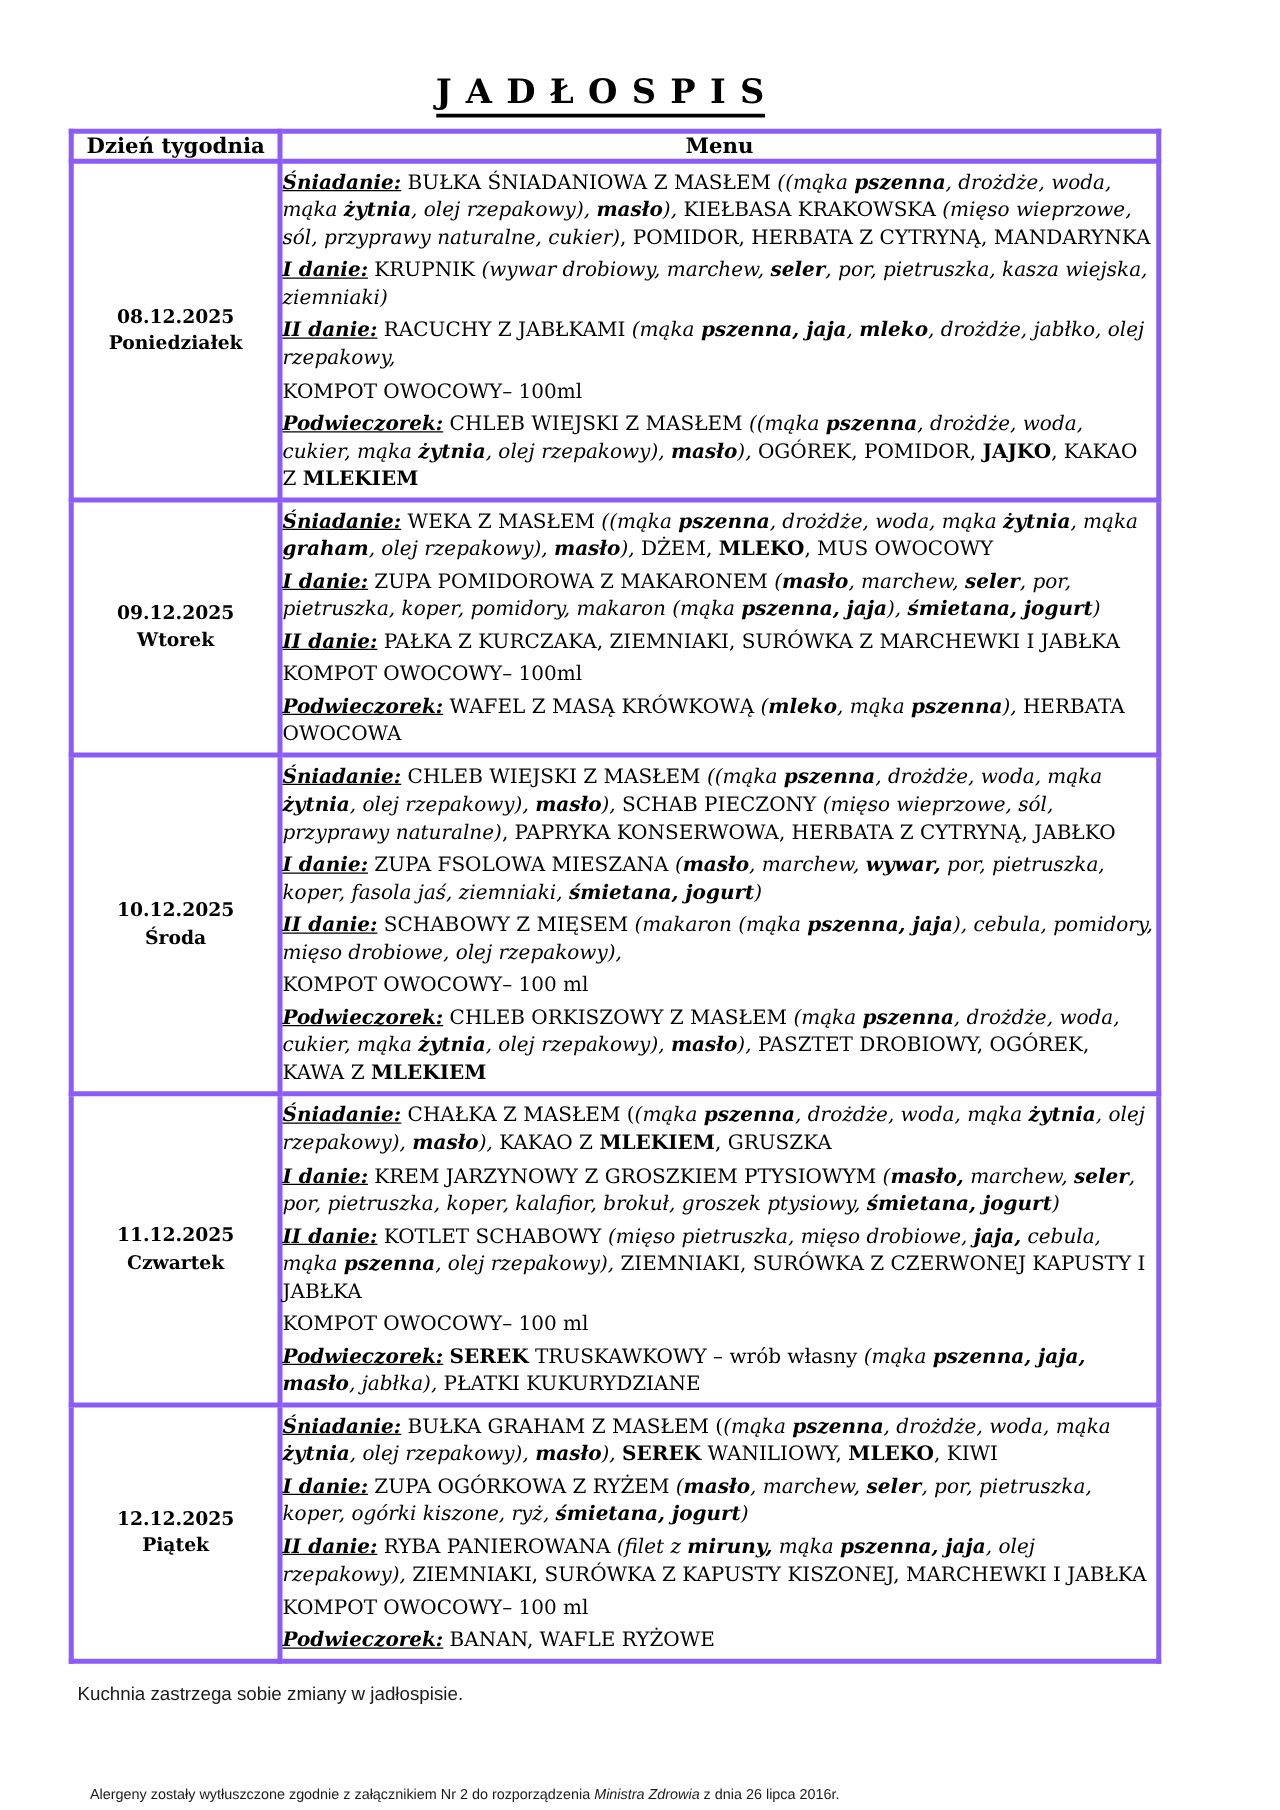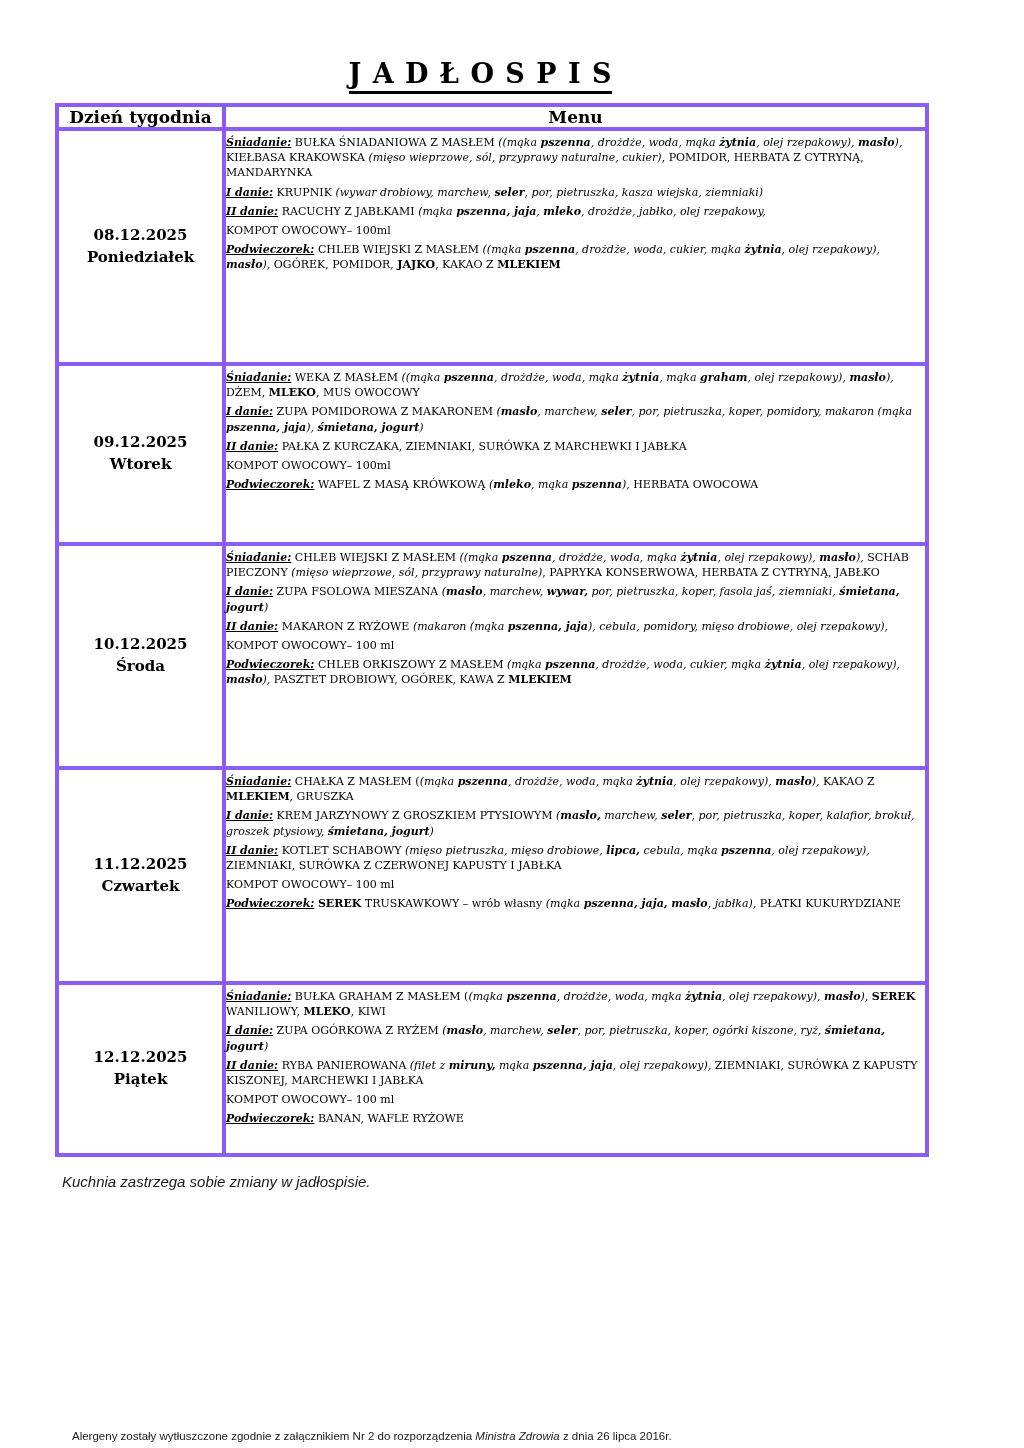--- a/index.html
+++ b/index.html
@@ -36,41 +36,40 @@
     text-align: center;
     vertical-align: middle;
     font-weight: bold;
     font-size: 15px;
     line-height: 1.45;
     padding: 2px;
   }
   td.menu-cell {
     vertical-align: top;
     padding: 3px 8px 3px 10px;
-    font-size: 11px;
+    font-size: 16px;
     line-height: 1.38;
     border-radius: 11px;
   }
   tbody tr:nth-child(1) { height: 235px; }
   tbody tr:nth-child(2) { height: 180px; }
   tbody tr:nth-child(3) { height: 224px; }
   tbody tr:nth-child(4) { height: 215px; }
   tbody tr:nth-child(5) { height: 172px; }
   p.mp { margin: 4px 0; }
   .s-label { font-weight: bold; font-style: italic; text-decoration: underline; }
   .s-r  { font-weight: normal; font-style: normal; }
   .s-b  { font-weight: bold;   font-style: normal; }
   .s-i  { font-weight: normal; font-style: italic; }
   .s-bi { font-weight: bold;   font-style: italic; }
   .kitchen-note {
     margin: 16px 0 0 7px;
     font-family: "Liberation Sans", sans-serif;
     font-size: 15px;
     color: #1a1a1a;
-    font-style: italic;
   }
   .allergen-note {
     position: absolute;
     left: 72px;
     top: 1418px;
     width: 900px;
     font-family: "Liberation Sans", sans-serif;
     font-size: 11.5px;
     color: #1a1a1a;
   }
@@ -121,34 +120,34 @@
           </td>
         </tr>
         <tr>
           <td class="day-cell">
             <div>10.12.2025</div>
             <div>Środa</div>
           </td>
           <td class="menu-cell">
             <p class="mp"><span class="s-label">Śniadanie:</span><span class="s-r"> CHLEB WIEJSKI Z MASŁEM </span><span class="s-i">((mąka </span><span class="s-bi">pszenna</span><span class="s-i">, drożdże, woda, mąka </span><span class="s-bi">żytnia</span><span class="s-i">, olej rzepakowy), </span><span class="s-bi">masło</span><span class="s-i">), </span><span class="s-r">SCHAB PIECZONY </span><span class="s-i">(mięso wieprzowe, sól, przyprawy naturalne)</span><span class="s-r">, PAPRYKA KONSERWOWA, HERBATA Z CYTRYNĄ, JABŁKO</span></p>
             <p class="mp"><span class="s-label">I danie:</span><span class="s-r"> ZUPA FSOLOWA MIESZANA </span><span class="s-i">(</span><span class="s-bi">masło</span><span class="s-i">, marchew, </span><span class="s-bi">wywar,</span><span class="s-i"> por, pietruszka, koper, fasola jaś, ziemniaki, </span><span class="s-bi">śmietana, jogurt</span><span class="s-i">)</span></p>
-            <p class="mp"><span class="s-label">II danie:</span><span class="s-r"> MAKARON Z RYŻOWE </span><span class="s-i">(makaron (mąka </span><span class="s-bi">pszenna, jaja</span><span class="s-i">), cebula, pomidory, mięso drobiowe, olej rzepakowy),</span></p>
+            <p class="mp"><span class="s-label">II danie:</span><span class="s-r"> SCHABOWY Z MIĘSEM </span><span class="s-i">(makaron (mąka </span><span class="s-bi">pszenna, jaja</span><span class="s-i">), cebula, pomidory, mięso drobiowe, olej rzepakowy),</span></p>
             <p class="mp"><span class="s-r">KOMPOT OWOCOWY– 100 ml</span></p>
             <p class="mp"><span class="s-label">Podwieczorek:</span><span class="s-r"> CHLEB ORKISZOWY Z MASŁEM </span><span class="s-i">(mąka </span><span class="s-bi">pszenna</span><span class="s-i">, drożdże, woda, cukier, mąka </span><span class="s-bi">żytnia</span><span class="s-i">, olej rzepakowy), </span><span class="s-bi">masło</span><span class="s-i">), </span><span class="s-r">PASZTET DROBIOWY, OGÓREK, KAWA Z </span><span class="s-b">MLEKIEM</span></p>
           </td>
         </tr>
         <tr>
           <td class="day-cell">
             <div>11.12.2025</div>
             <div>Czwartek</div>
           </td>
           <td class="menu-cell">
             <p class="mp"><span class="s-label">Śniadanie:</span><span class="s-r"> CHAŁKA Z MASŁEM (</span><span class="s-i">(mąka </span><span class="s-bi">pszenna</span><span class="s-i">, drożdże, woda, mąka </span><span class="s-bi">żytnia</span><span class="s-i">, olej rzepakowy), </span><span class="s-bi">masło</span><span class="s-i">), </span><span class="s-r">KAKAO Z </span><span class="s-b">MLEKIEM</span><span class="s-r">, GRUSZKA</span></p>
             <p class="mp"><span class="s-label">I danie:</span><span class="s-r"> KREM JARZYNOWY Z GROSZKIEM PTYSIOWYM </span><span class="s-i">(</span><span class="s-bi">masło,</span><span class="s-i"> marchew, </span><span class="s-bi">seler</span><span class="s-i">, por, pietruszka, koper, kalafior, brokuł, groszek ptysiowy, </span><span class="s-bi">śmietana, jogurt</span><span class="s-i">)</span></p>
-            <p class="mp"><span class="s-label">II danie:</span><span class="s-r"> KOTLET SCHABOWY </span><span class="s-i">(mięso pietruszka, mięso drobiowe, </span><span class="s-bi">lipca,</span><span class="s-i"> cebula, mąka </span><span class="s-bi">pszenna</span><span class="s-i">, olej rzepakowy), </span><span class="s-r">ZIEMNIAKI, SURÓWKA Z CZERWONEJ KAPUSTY I JABŁKA</span></p>
+            <p class="mp"><span class="s-label">II danie:</span><span class="s-r"> KOTLET SCHABOWY </span><span class="s-i">(mięso pietruszka, mięso drobiowe, </span><span class="s-bi">jaja,</span><span class="s-i"> cebula, mąka </span><span class="s-bi">pszenna</span><span class="s-i">, olej rzepakowy), </span><span class="s-r">ZIEMNIAKI, SURÓWKA Z CZERWONEJ KAPUSTY I JABŁKA</span></p>
             <p class="mp"><span class="s-r">KOMPOT OWOCOWY– 100 ml</span></p>
             <p class="mp"><span class="s-label">Podwieczorek:</span><span class="s-r"> </span><span class="s-b">SEREK</span><span class="s-r"> TRUSKAWKOWY – wrób własny </span><span class="s-i">(mąka </span><span class="s-bi">pszenna, jaja,</span><span class="s-i"> </span><span class="s-bi">masło</span><span class="s-i">, jabłka),</span><span class="s-r"> PŁATKI KUKURYDZIANE</span></p>
           </td>
         </tr>
         <tr>
           <td class="day-cell">
             <div>12.12.2025</div>
             <div>Piątek</div>
           </td>
           <td class="menu-cell">

